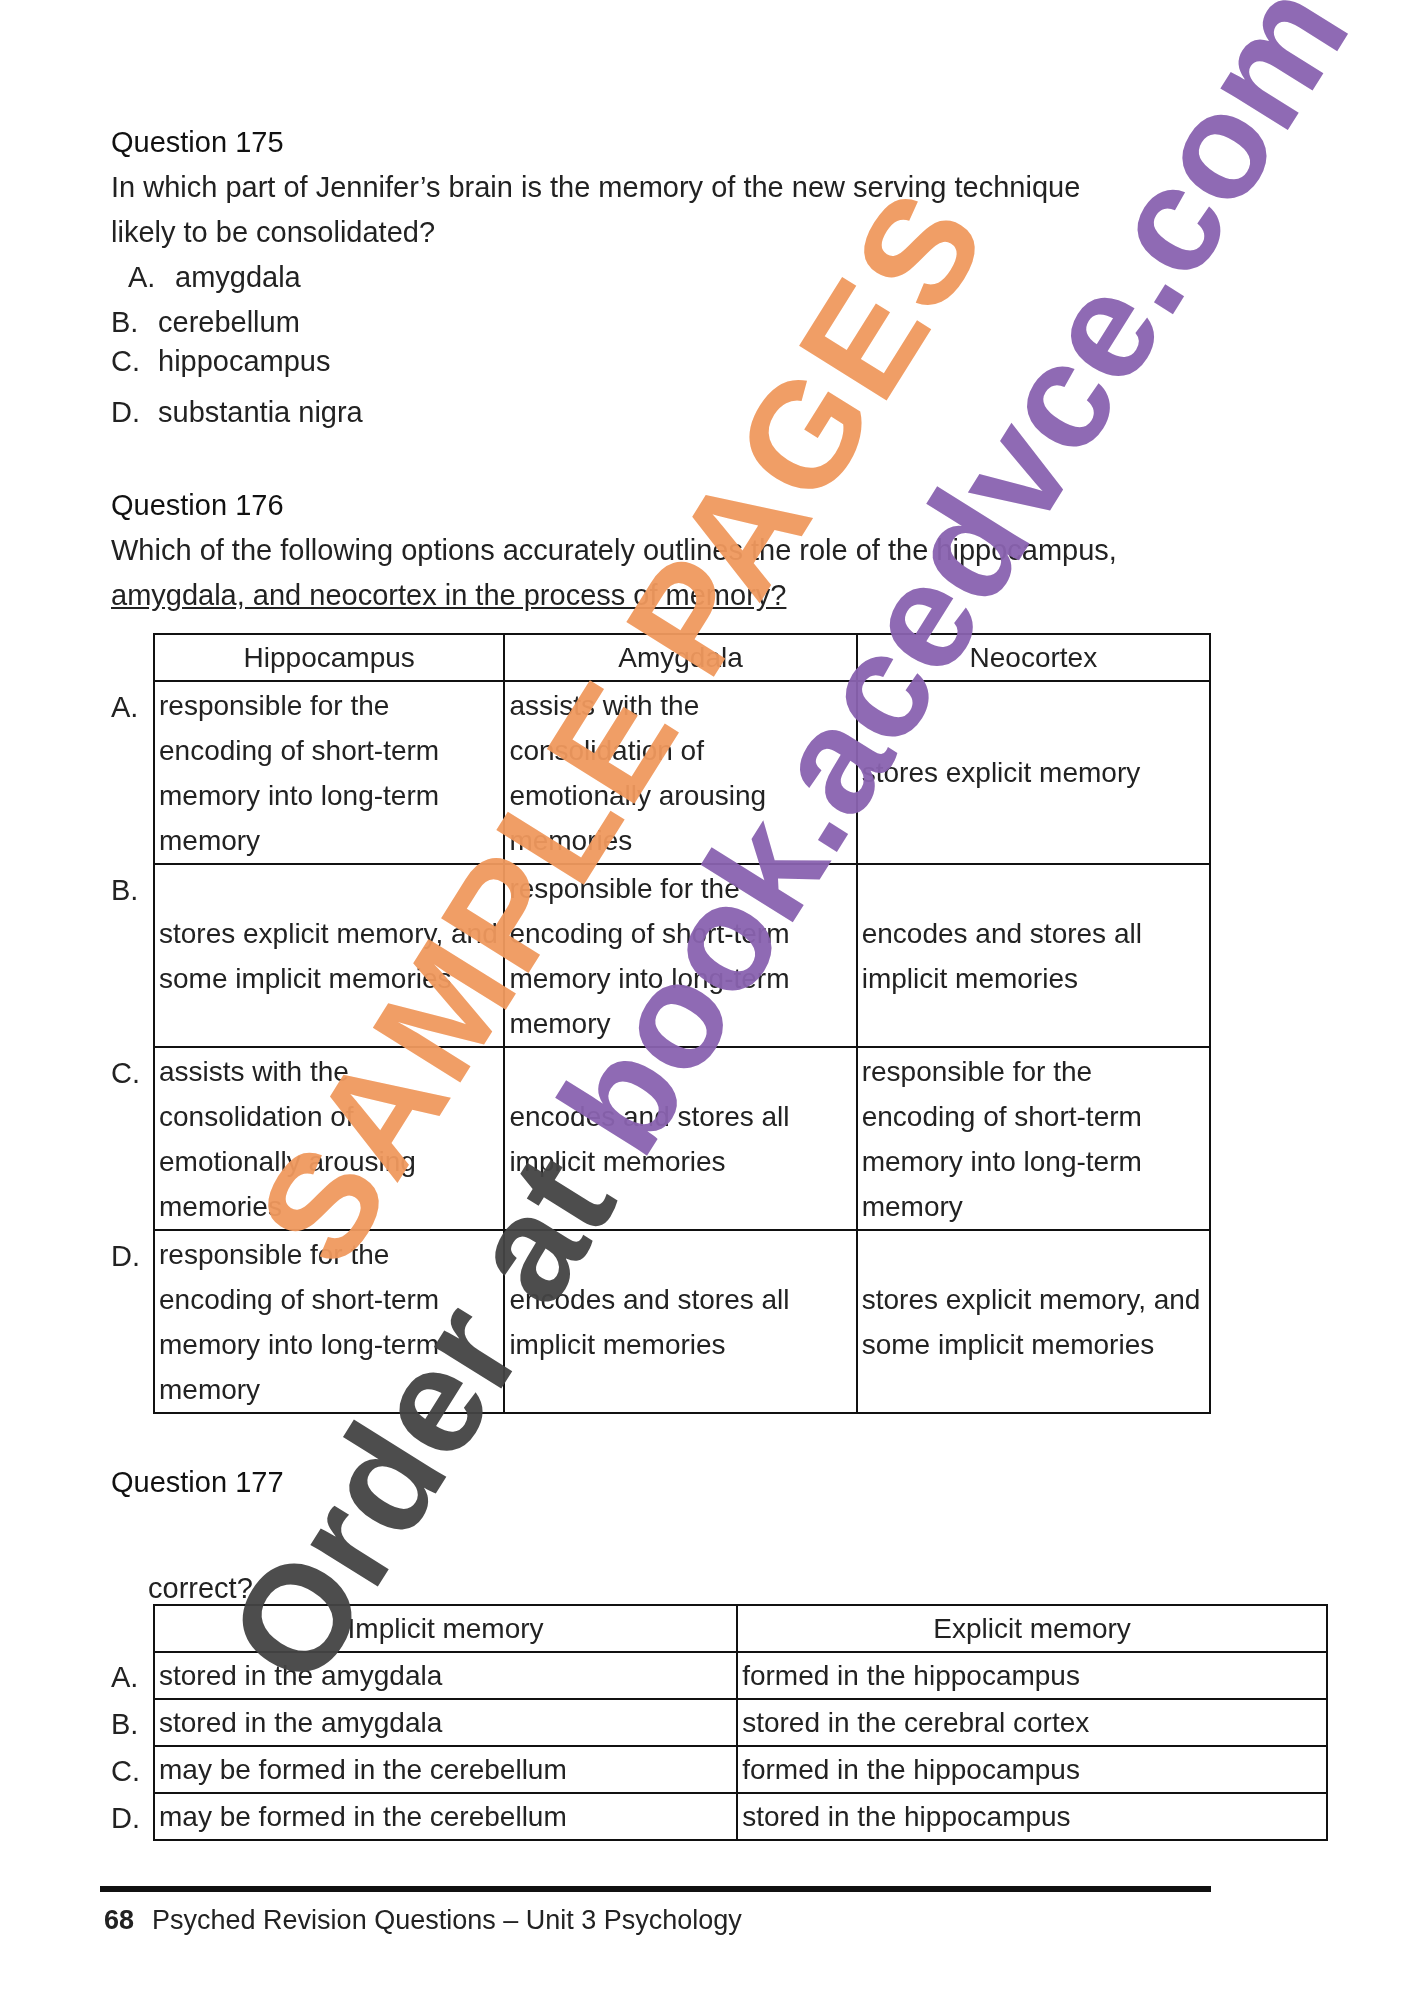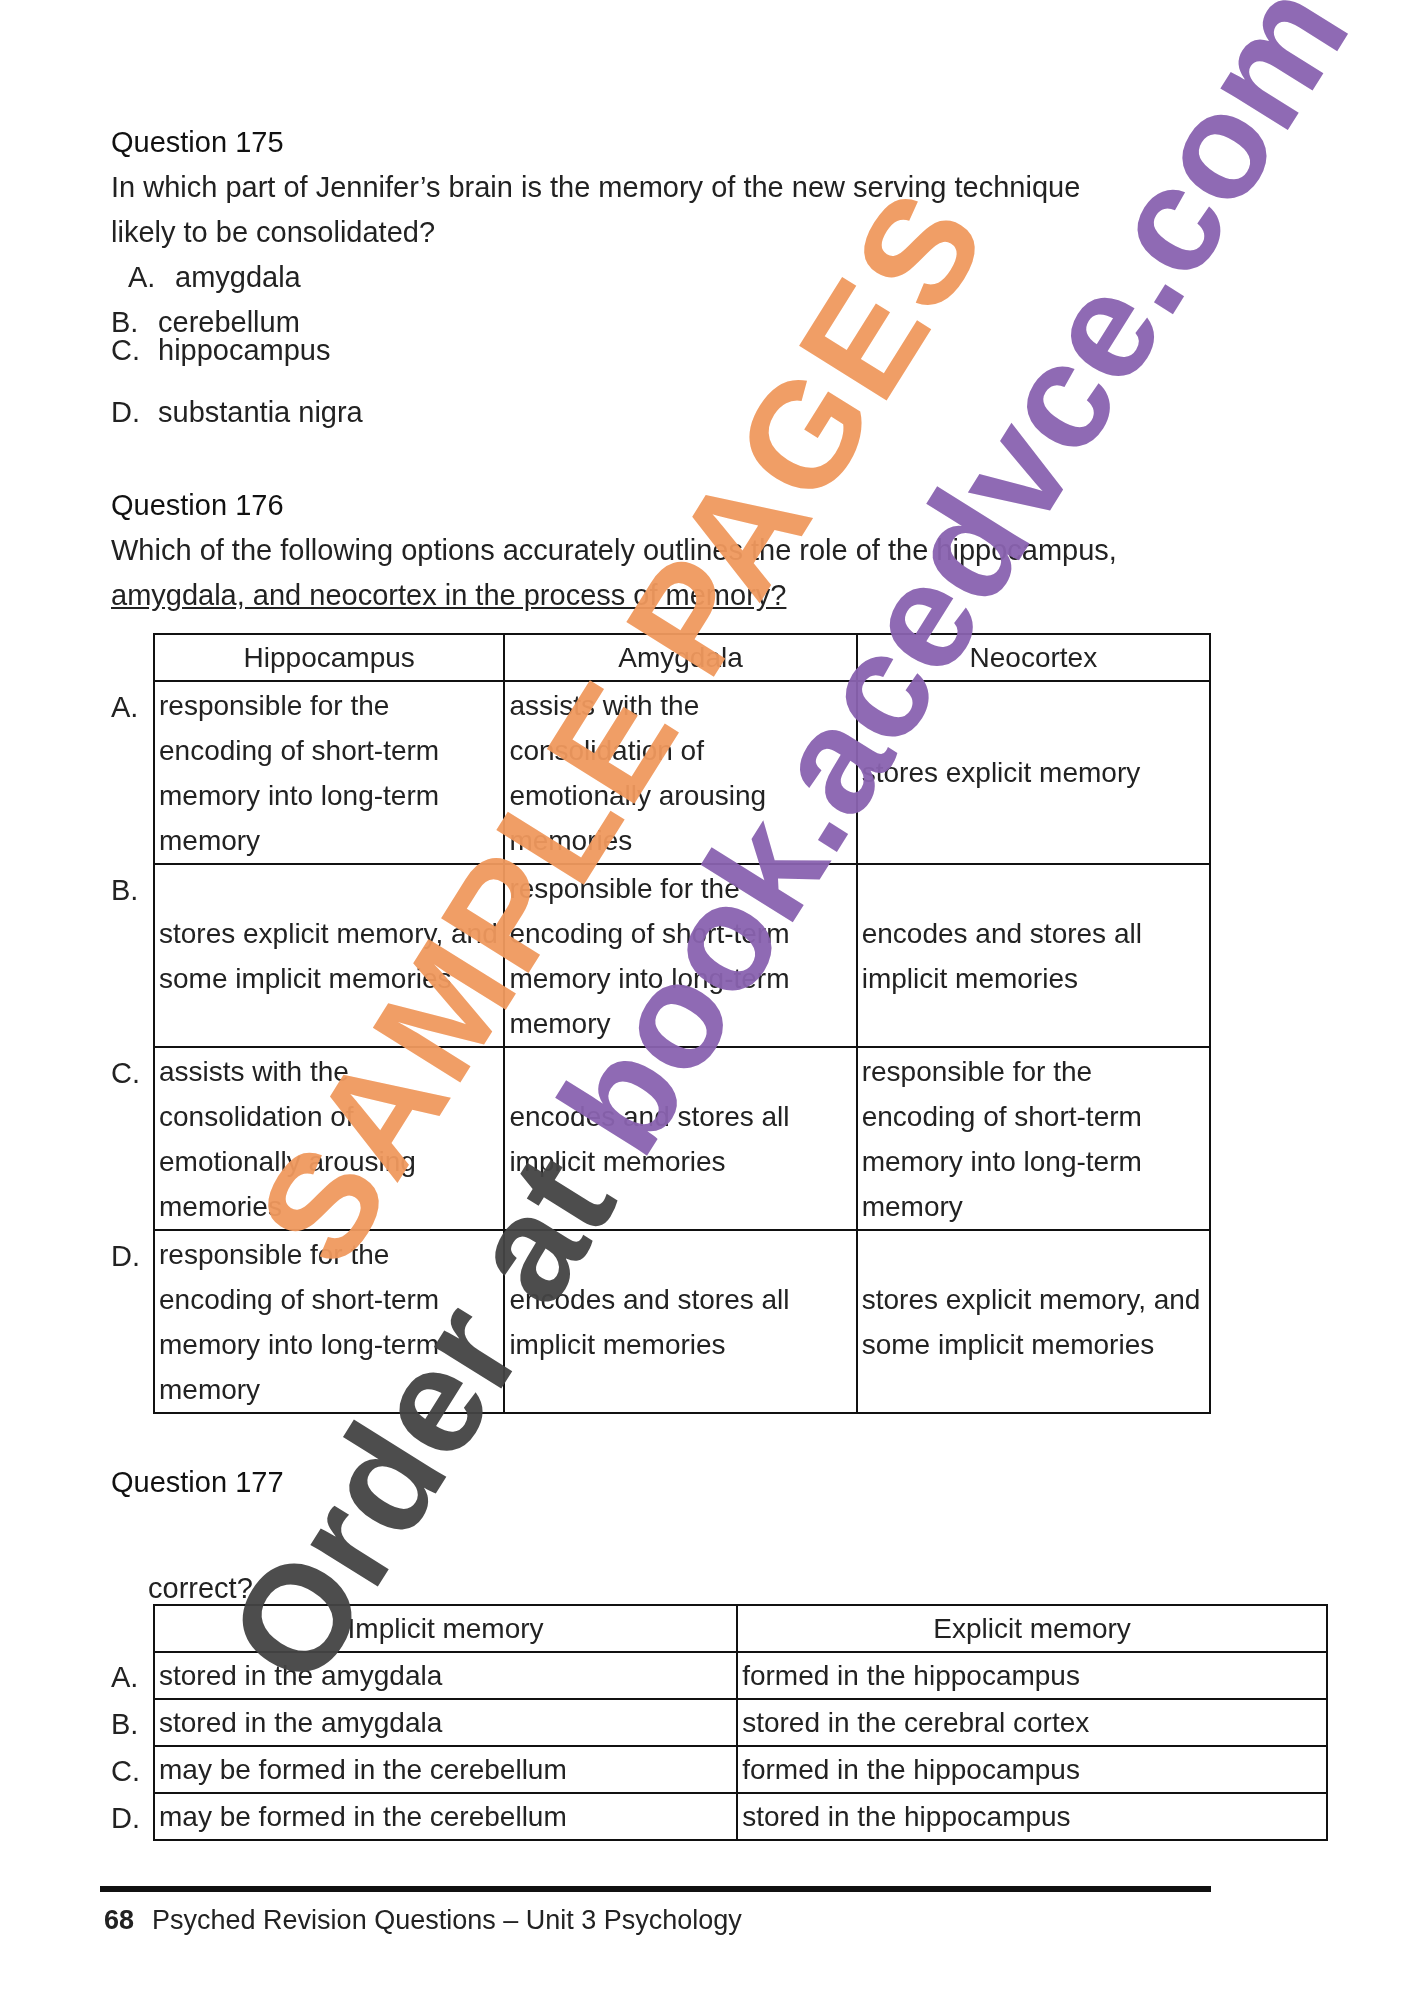--- a/index.html
+++ b/index.html
@@ -25,21 +25,21 @@
 </head>
 <body>
 
 <div class="page">
 
   <div class="q-heading" style="top:122px;">Question 175</div>
   <div class="q-text" style="top:165px;">In which part of Jennifer’s brain is the memory of the new serving technique</div>
   <div class="q-text" style="top:210px;">likely to be consolidated?</div>
   <div class="opt" style="top:255px;margin-left:17px;"><span class="lbl">A.</span><span>amygdala</span></div>
   <div class="opt" style="top:300px;"><span class="lbl">B.</span><span>cerebellum</span></div>
-  <div class="opt" style="top:328px;"><span class="lbl">C.</span><span>hippocampus</span></div>
+  <div class="opt" style="top:339px;"><span class="lbl">C.</span><span>hippocampus</span></div>
   <div class="opt" style="top:390px;"><span class="lbl">D.</span><span>substantia nigra</span></div>
 
   <div class="q-heading" style="top:485px;">Question 176</div>
   <div class="q-text" style="top:528px;">Which of the following options accurately outlines the role of the hippocampus,</div>
   <div class="q-text" style="top:573px;text-decoration:underline;">amygdala, and neocortex in the process of memory?</div>
 
   <table class="qt" style="left:153px; top:633px; width:1058px;">
     <colgroup>
         <col style="width:351px">
         <col style="width:353px">

